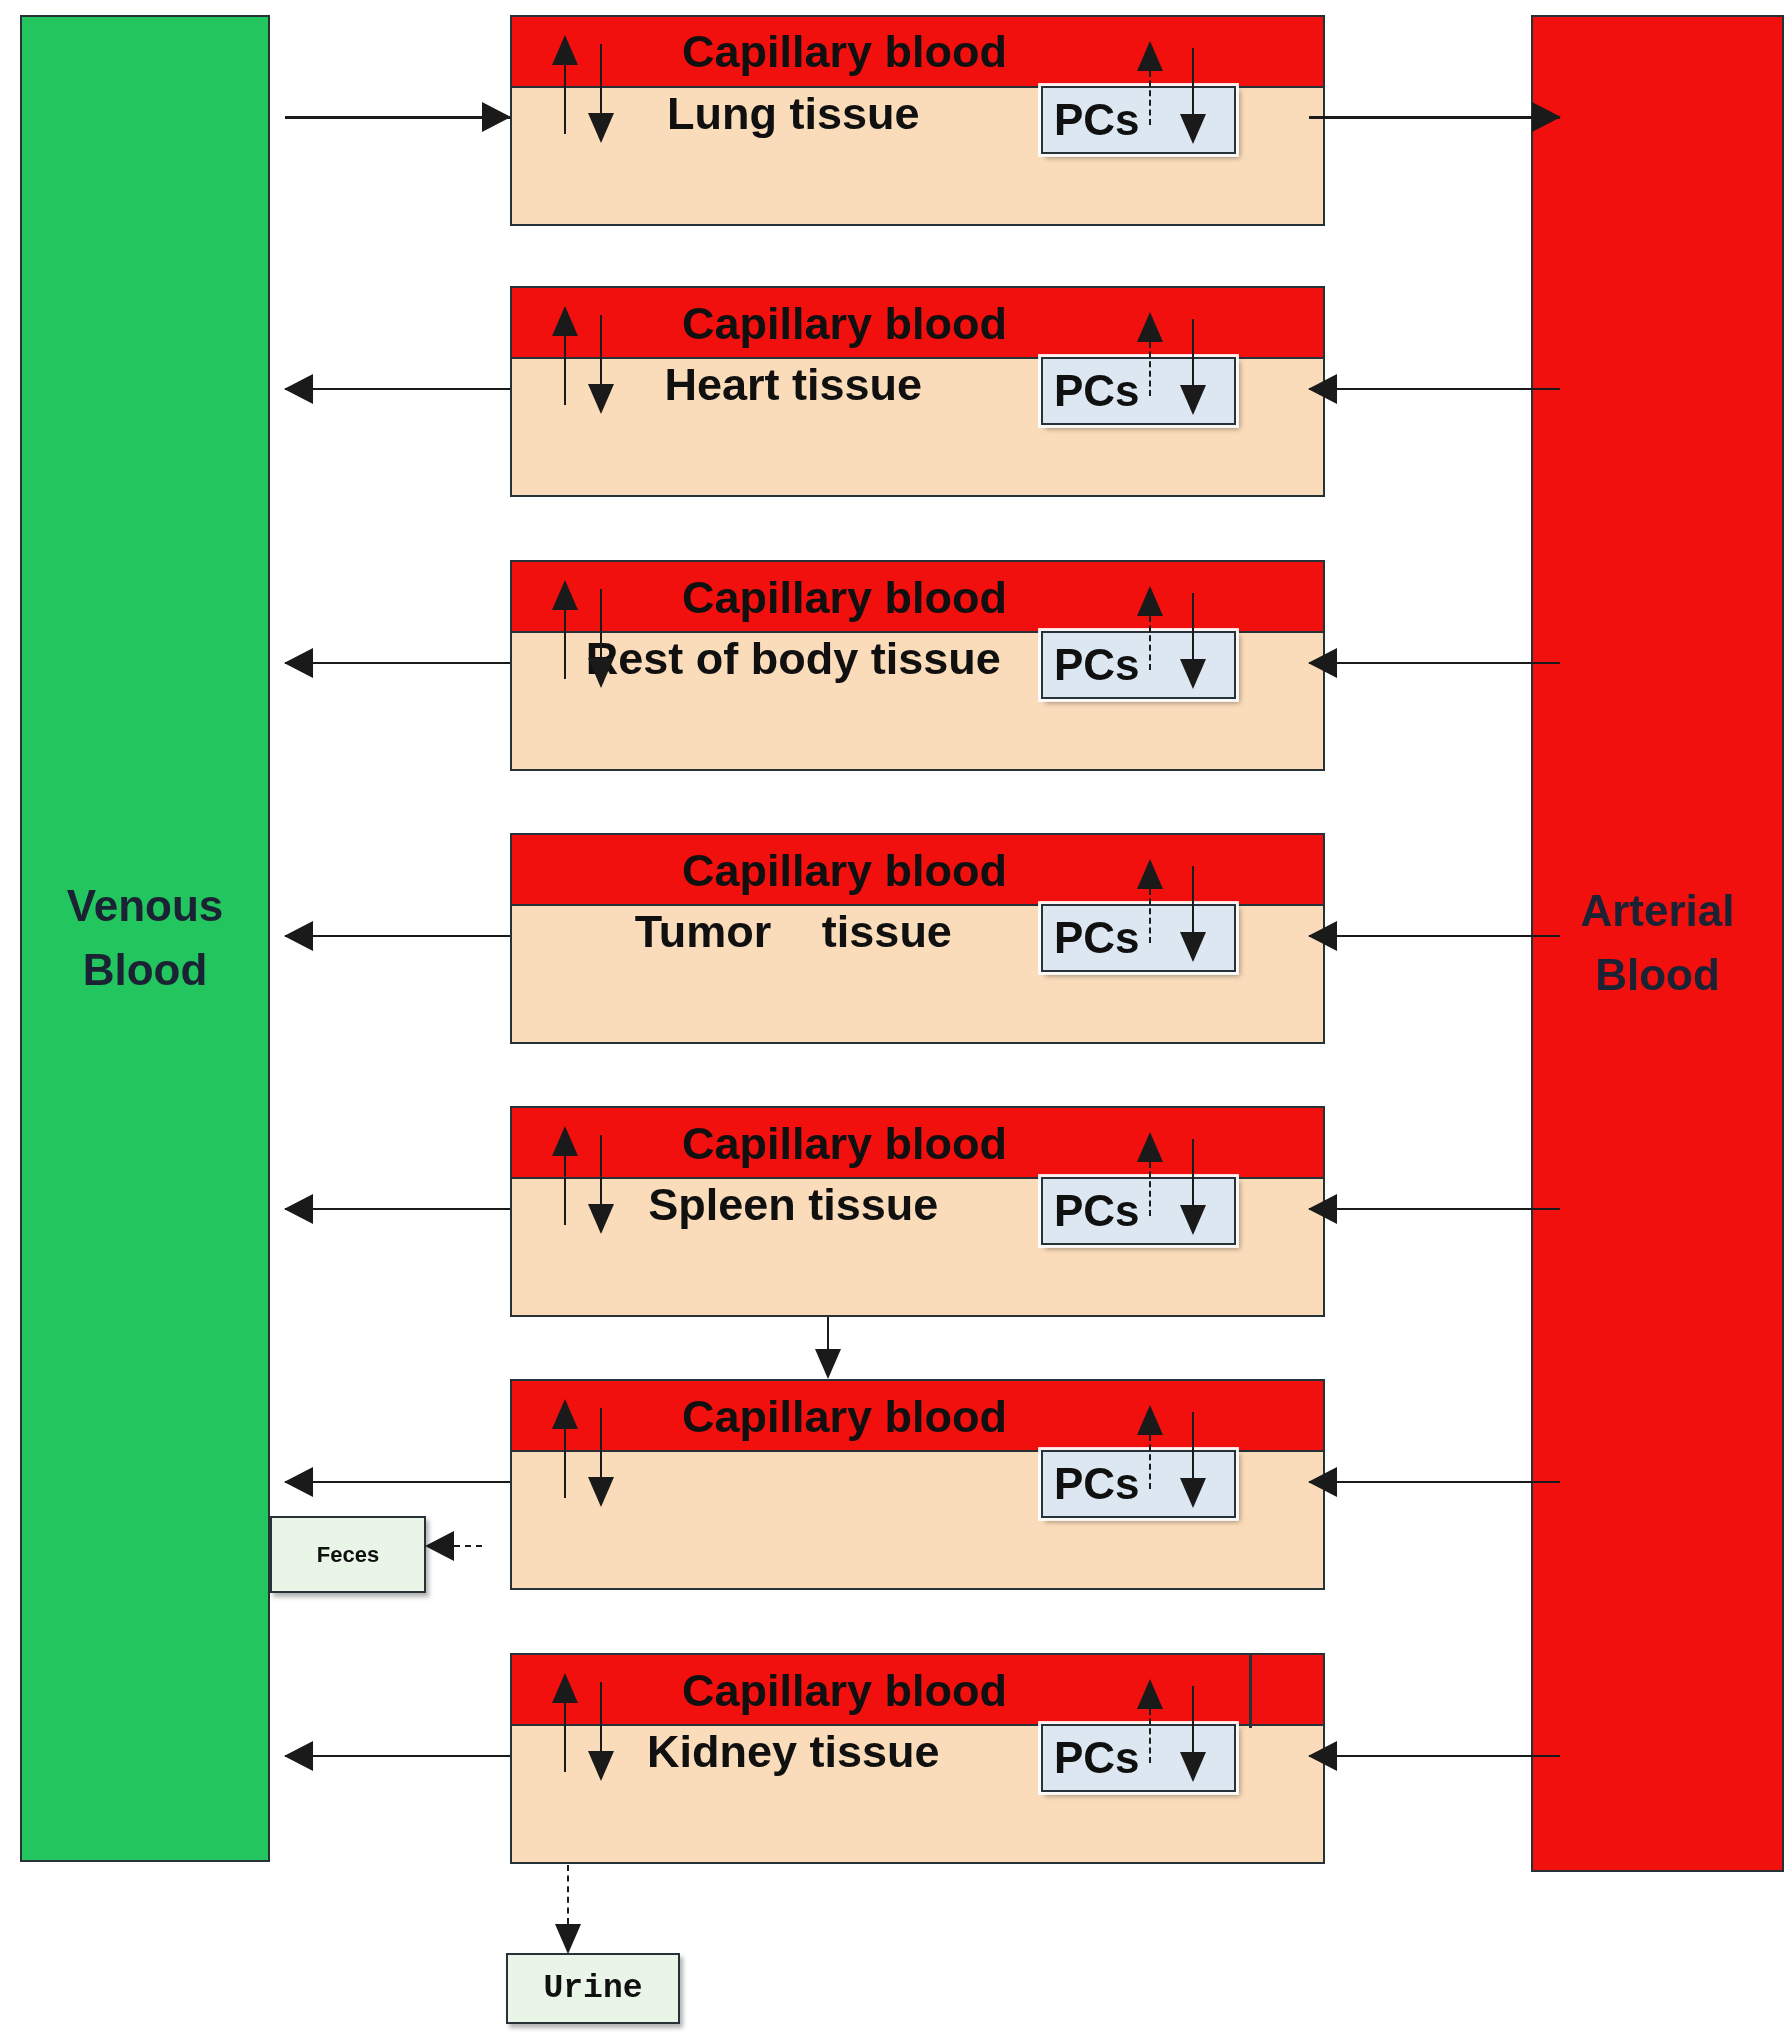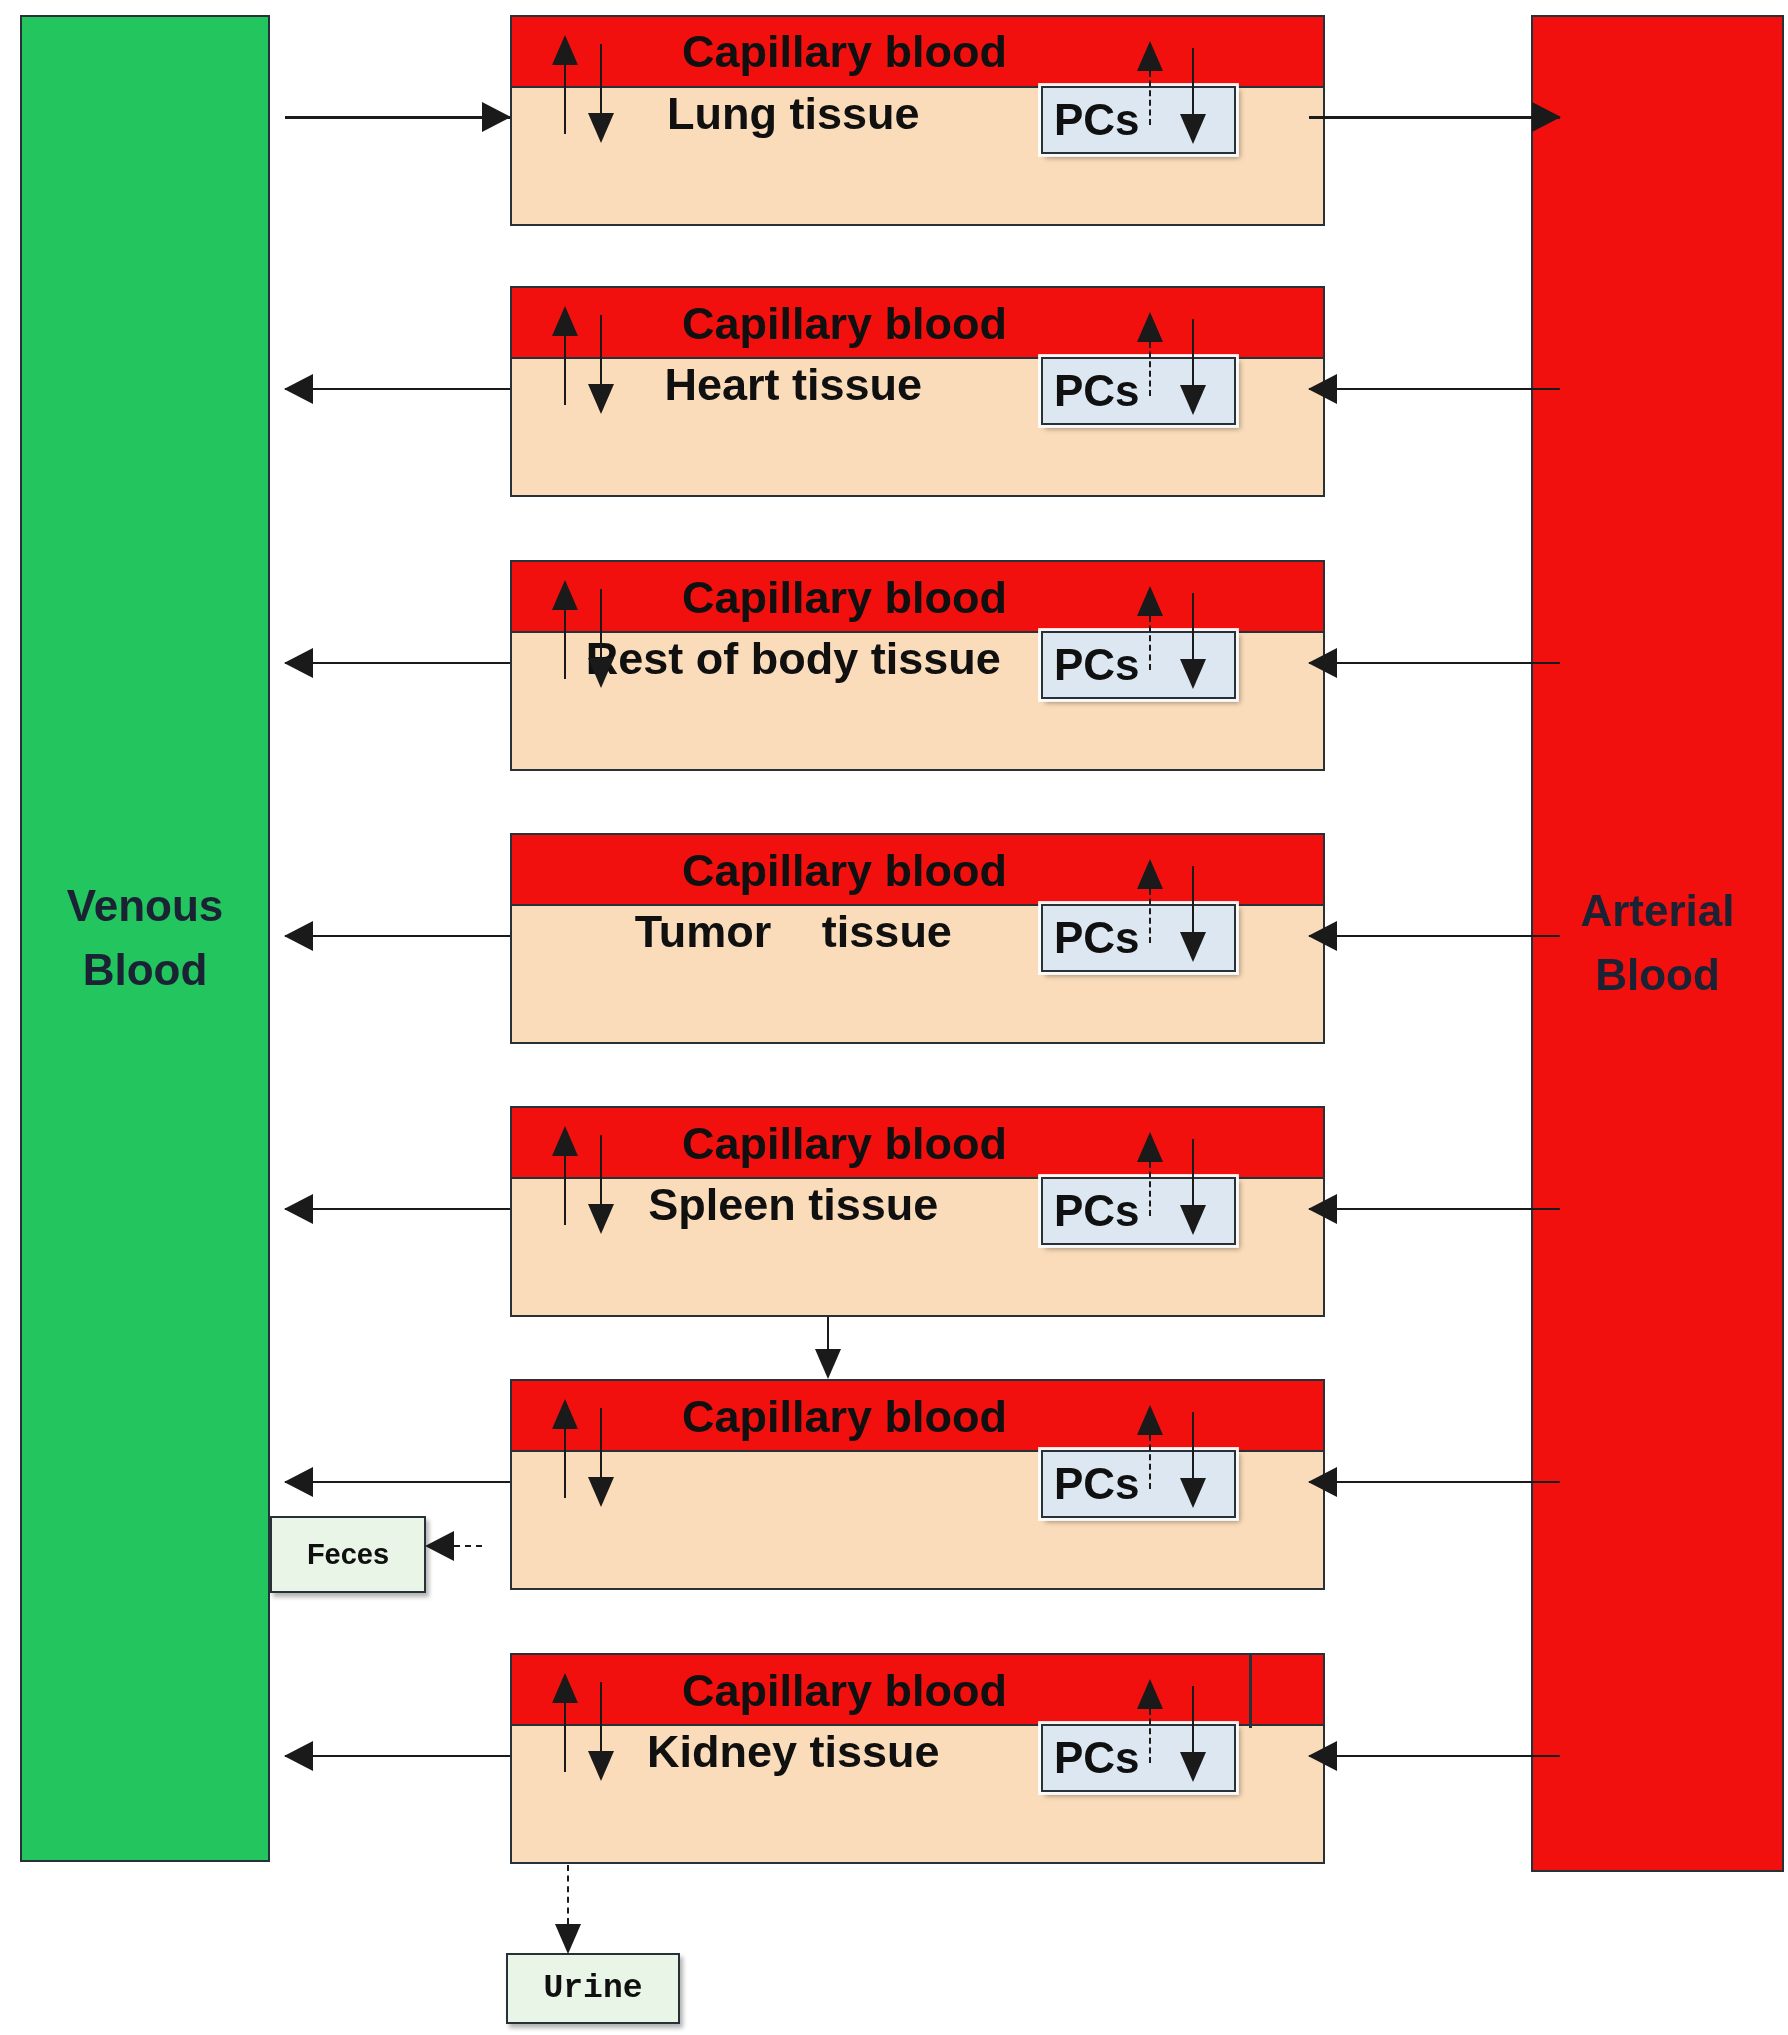--- a/index.html
+++ b/index.html
@@ -52,21 +52,21 @@
   
   #spleen-liver-arrow{left:815px;top:1317px;height:62px;}
   #urine-arrow{left:555px;top:1865px;height:89px;}
   #feces-arrow{position:absolute;left:425px;top:1531px;width:57px;height:30.5px;display:flex;align-items:center;z-index:1;}
   #feces-arrow .hhead{width:0;height:0;border-top:15.3px solid transparent;border-bottom:15.3px solid transparent;border-right:29px solid #1a1a1a;}
   #feces-arrow .hshaft{flex:1;height:0;border-top:2.9px dashed #1a1a1a;}
 
   
   .outbox{position:absolute;background:#e9f6e7;border:2.9px solid #263238;box-sizing:border-box;
           box-shadow:2.9px 3.6px 4.4px rgba(0,0,0,.3);display:flex;align-items:center;justify-content:center;color:#101010;}
-  #feces-box{left:270px;top:1516px;width:156px;height:77px;font-size:29px;}
+  #feces-box{left:270px;top:1516px;width:156px;height:77px;font-size:22px;}
   #urine-box{left:506px;top:1953px;width:174px;height:71px;font-size:33px;font-family:Liberation Mono, monospace;}
 
   
   #iv{position:absolute;left:54px;top:1853px;width:160px;height:156px;}
 
   .stray-line{position:absolute;left:737px;top:0;width:2.9px;height:73px;background:#263238;z-index:2;}
 </style>
 </head>
 <body>
 

